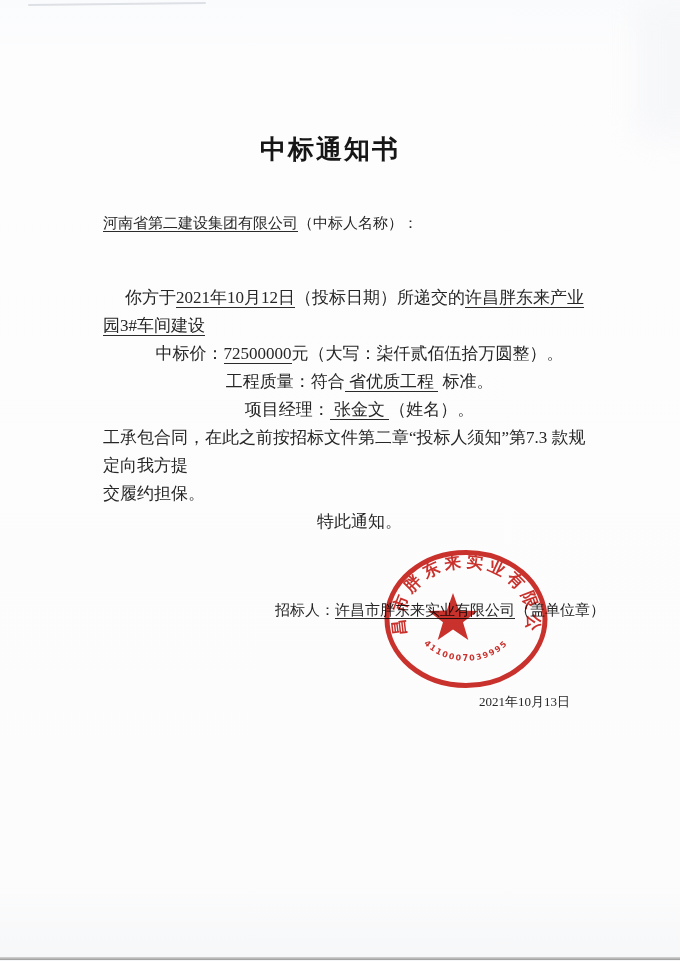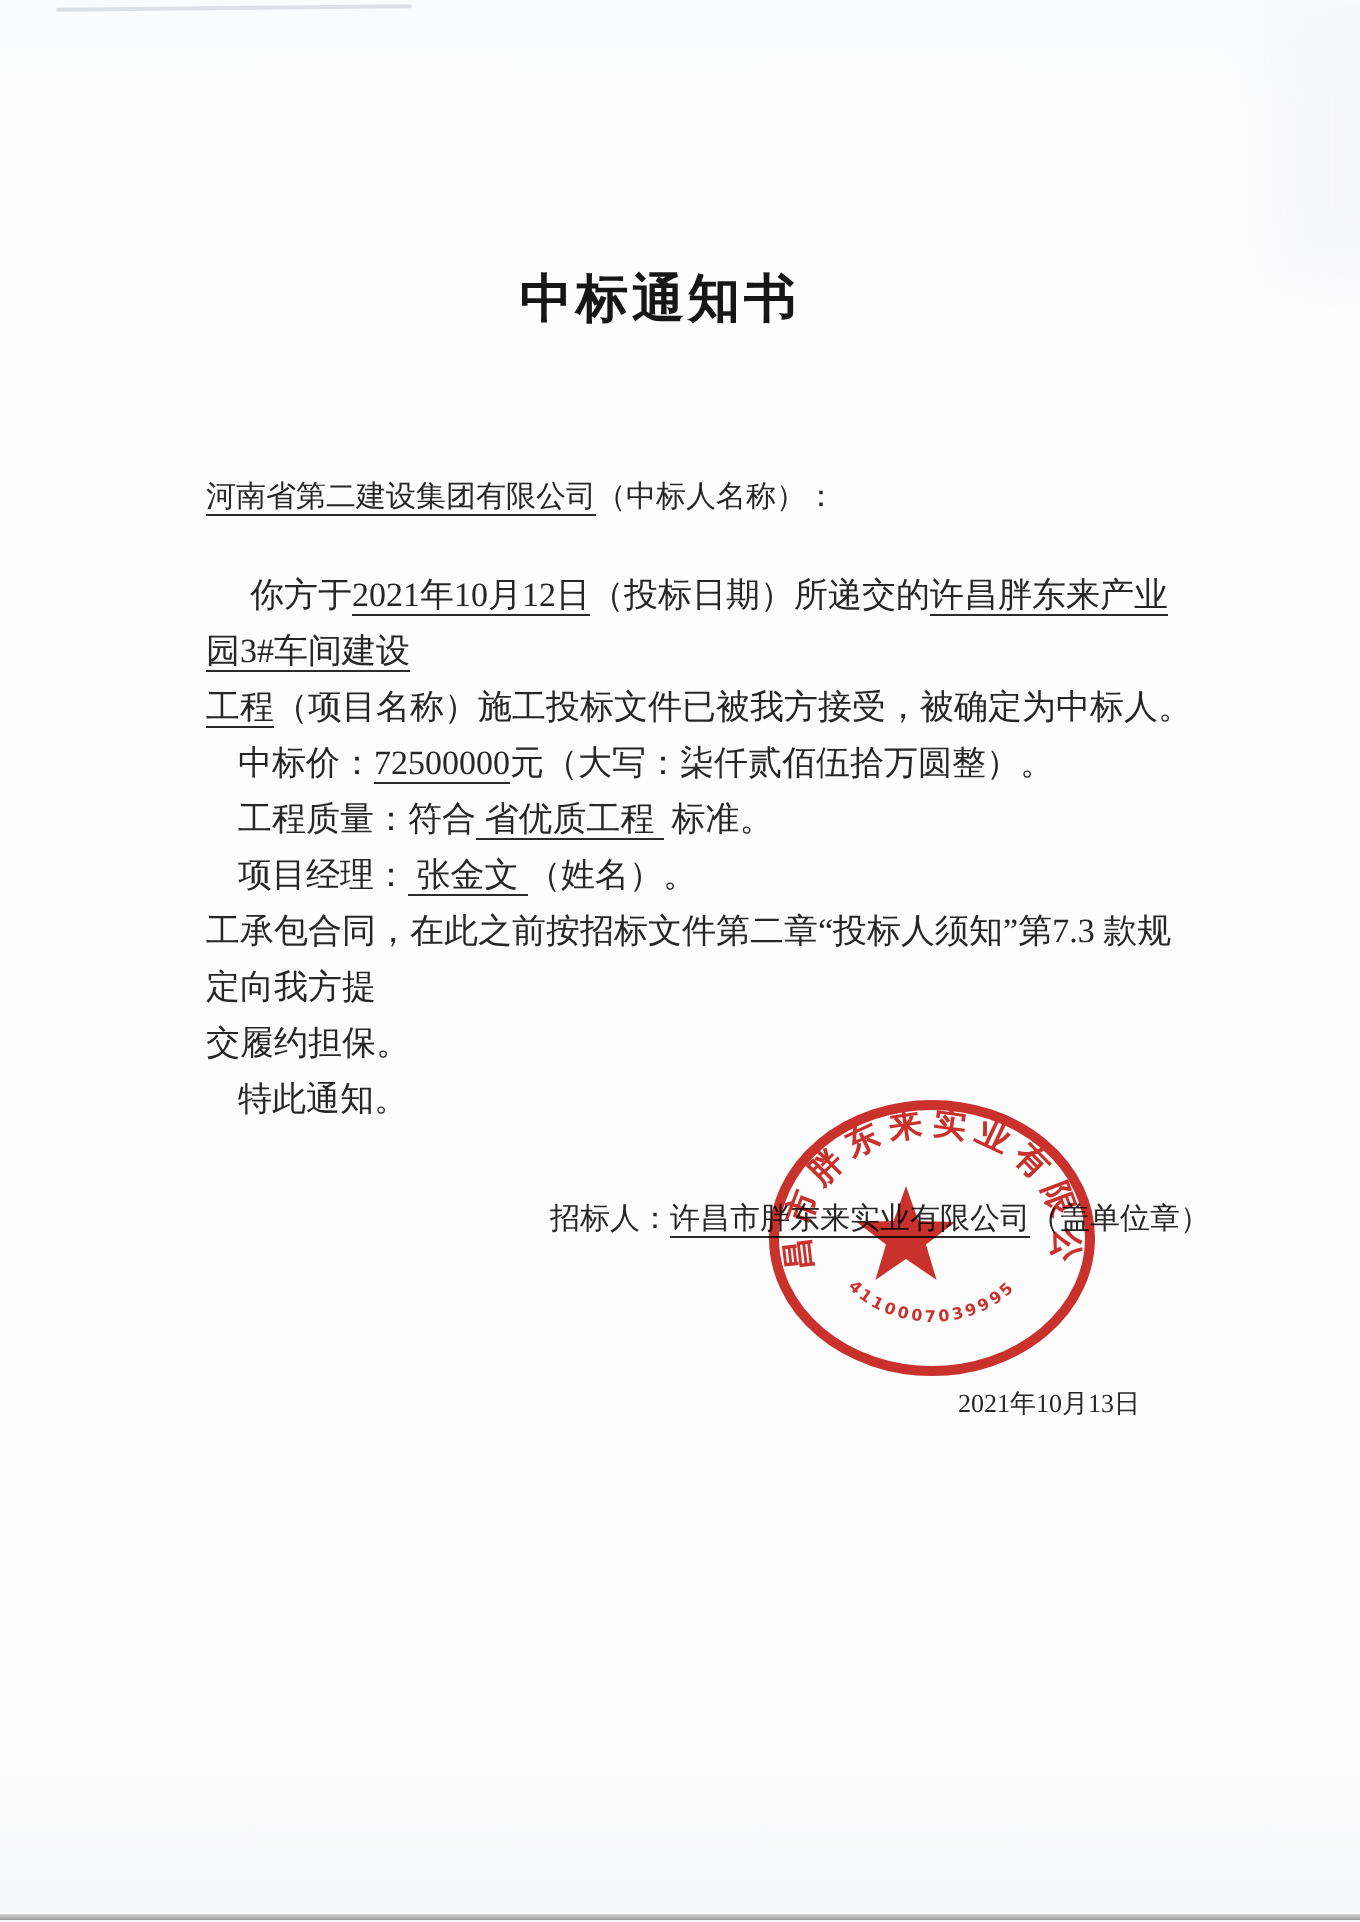--- a/index.html
+++ b/index.html
@@ -25,30 +25,30 @@
   .artifact-bottomline{
     position:absolute;left:0;bottom:1px;width:100%;height:3px;
     background:linear-gradient(180deg,#d6d6d6,#9a9a9a);
   }
   .doc-title{
     position:absolute;top:132px;left:0;width:660px;
     text-align:center;font-size:26px;font-weight:700;
     letter-spacing:2px;color:#161616;
   }
   .recipient{
-    position:absolute;top:238px;left:103px;
+    position:absolute;top:212px;left:103px;
     font-size:15px;line-height:22px;white-space:pre-wrap;
   }
   .doc-body{
     position:absolute;top:284px;left:103px;width:497px;
     font-size:17px;line-height:28px;
   }
   .doc-line{white-space:pre-wrap;}
   .indent-para{text-indent:22px;}
-  .indent-item{text-indent:16px;}
+  .indent-item{text-indent:16px;text-align:center;}
   .u{border-bottom:1px solid #2b2b2b;}
   .sig-line{
     position:absolute;top:599px;left:275px;
     font-size:15px;line-height:22px;white-space:pre-wrap;
   }
   .doc-date{
     position:absolute;top:691px;left:479px;
     font-size:13px;line-height:22px;
   }
   .seal{
@@ -64,21 +64,20 @@
 
   <div class="artifact-topline"></div>
   <div class="artifact-patch-tr"></div>
 
   <div class="doc-title">中标通知书</div>
 
   <div class="recipient"><span class="u">河南省第二建设集团有限公司</span><span>（中标人名称）：</span></div>
 
   <div class="doc-body">
     <div class="doc-line indent-para"><span>你方于</span><span class="u">2021年10月12日</span><span>（投标日期）所递交的</span><span class="u">许昌胖东来产业园3#车间建设</span></div>
-    <div class="doc-line"><span class="u">工程</span><span>（项目名称）施工投标文件已被我方接受，被确定为中标人。</span></div>
 
     <div class="doc-line indent-item"><span>中标价：</span><span class="u">72500000</span><span>元（大写：柒仟贰佰伍拾万圆整）。</span></div>
     <div class="doc-line indent-item"><span>工程质量：符合</span><span class="u"> 省优质工程 </span><span> 标准。</span></div>
     <div class="doc-line indent-item"><span>项目经理：</span><span class="u"> 张金文 </span><span>（姓名）。</span></div>
 
     <div class="doc-line">工承包合同，在此之前按招标文件第二章“投标人须知”第7.3 款规定向我方提</div>
     <div class="doc-line">交履约担保。</div>
 
     <div class="doc-line indent-item">特此通知。</div>
   </div>

